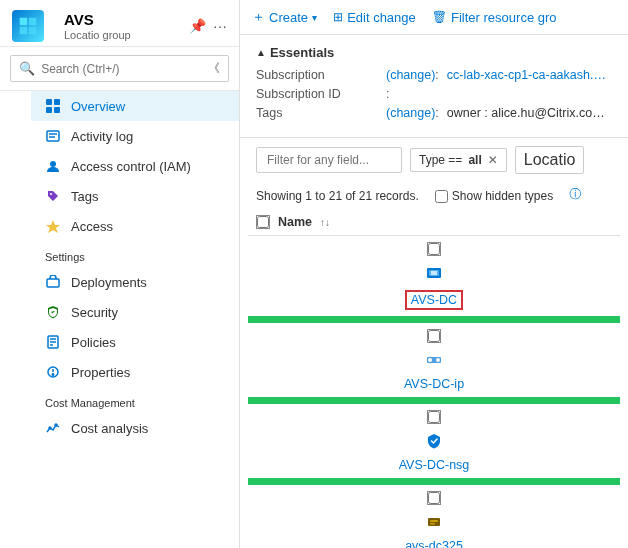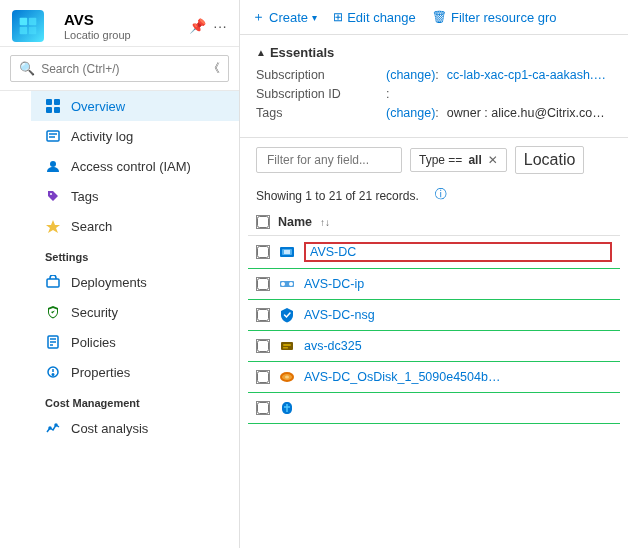--- a/index.html
+++ b/index.html
@@ -126,21 +126,21 @@
       display: flex;
       align-items: center;
       justify-content: center;
       flex-shrink: 0;
       font-size: 14px;
     }
 
     .section-header {
       padding: 10px 14px 4px 14px;
       font-size: 11px;
-      font-weight: 700;
+      font-weight: 400;
       color: #333;
       text-transform: none;
     }
 
     
     .main {
       flex: 1;
       display: flex;
       flex-direction: column;
       overflow: hidden;
@@ -294,21 +294,22 @@
       border-bottom: 1px solid #e0e0e0;
     }
 
     .table-row {
       display: flex;
       align-items: center;
       padding: 6px 8px;
       gap: 8px;
       font-size: 12.5px;
       color: #333;
-      border-bottom: 1px solid #22c55e;
+      border-bottom: 7px solid #22c55e;
+      flex-direction: column;
     }
 
     .row-checkbox {
       width: 14px;
       height: 14px;
       border: 1px solid #888;
       flex-shrink: 0;
       display: flex;
       align-items: center;
       justify-content: center;
@@ -426,21 +427,21 @@
       </div>
       <span>Tags</span>
     </div>
 
     <div class="nav-item">
       <div class="nav-icon" style="color:#f0c040;">
         <svg width="14" height="14" viewBox="0 0 14 14" fill="currentColor">
           <polygon points="7,1 9,6 14,6 10,9 12,14 7,11 2,14 4,9 0,6 5,6"></polygon>
         </svg>
       </div>
-      <span>Search</span>
+      <span>Access</span>
     </div>
 
     <div class="section-header">Settings</div>
 
     <div class="nav-item">
       <div class="nav-icon" style="color:#0078d4;">
         <svg width="14" height="14" viewBox="0 0 14 14" fill="none" stroke="currentColor" stroke-width="1.5">
           <rect x="1" y="4" width="12" height="8" rx="1"></rect>
           <path d="M4 4V3a3 3 0 016 0v1"></path>
         </svg>
@@ -551,20 +552,24 @@
         <span style="font-weight:bold; margin-left:2px;">all</span>
         <span class="filter-close">✕</span>
       </div>
       <div class="location-badge">
         <span>Locatio</span>
       </div>
     </div>
 
     <div class="record-info">
       <span>Showing 1 to 21 of 21 records.</span>
+      <label style="display:flex; align-items:center; gap:4px;">
+        <input type="checkbox" style="">
+        <span>Show hidden types</span>
+      </label>
       <span style="color:#0078d4; cursor:pointer;">ⓘ</span>
     </div>
 
     <div class="table-area">
       <div class="table-header">
         <div class="row-checkbox">
           <input type="checkbox" style="width: 12px; height: 12px;">
         </div>
         <span>Name</span>
         <span class="sort-icon">↑↓</span>

